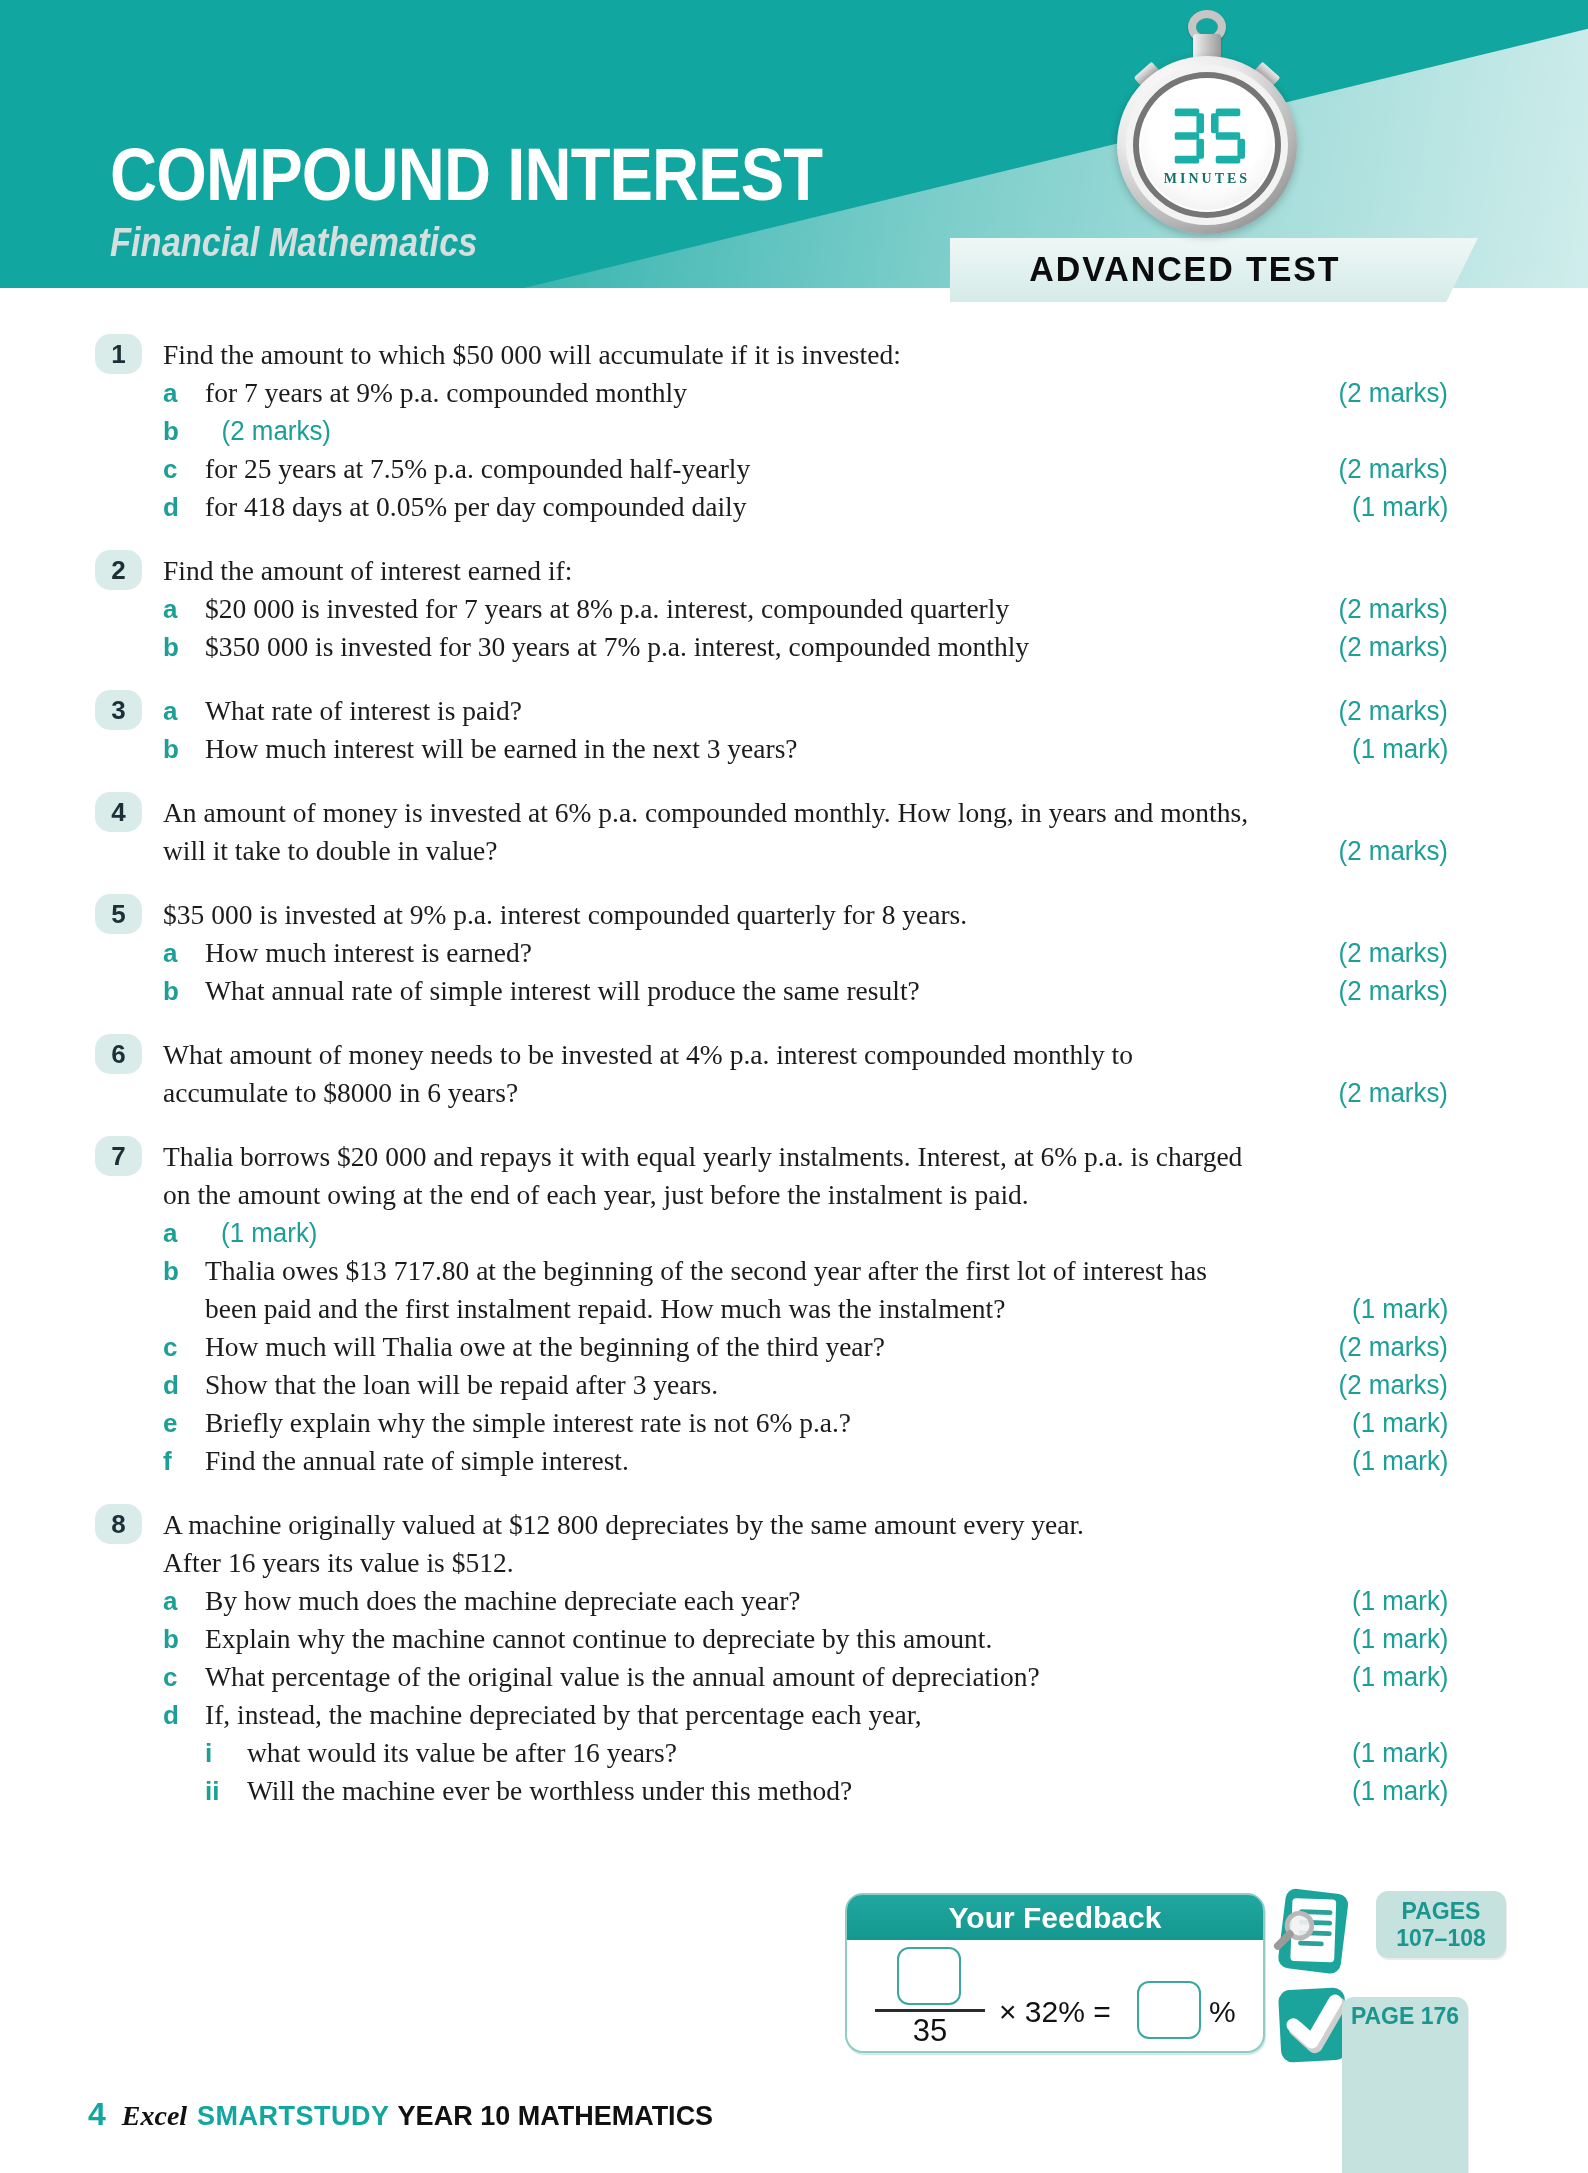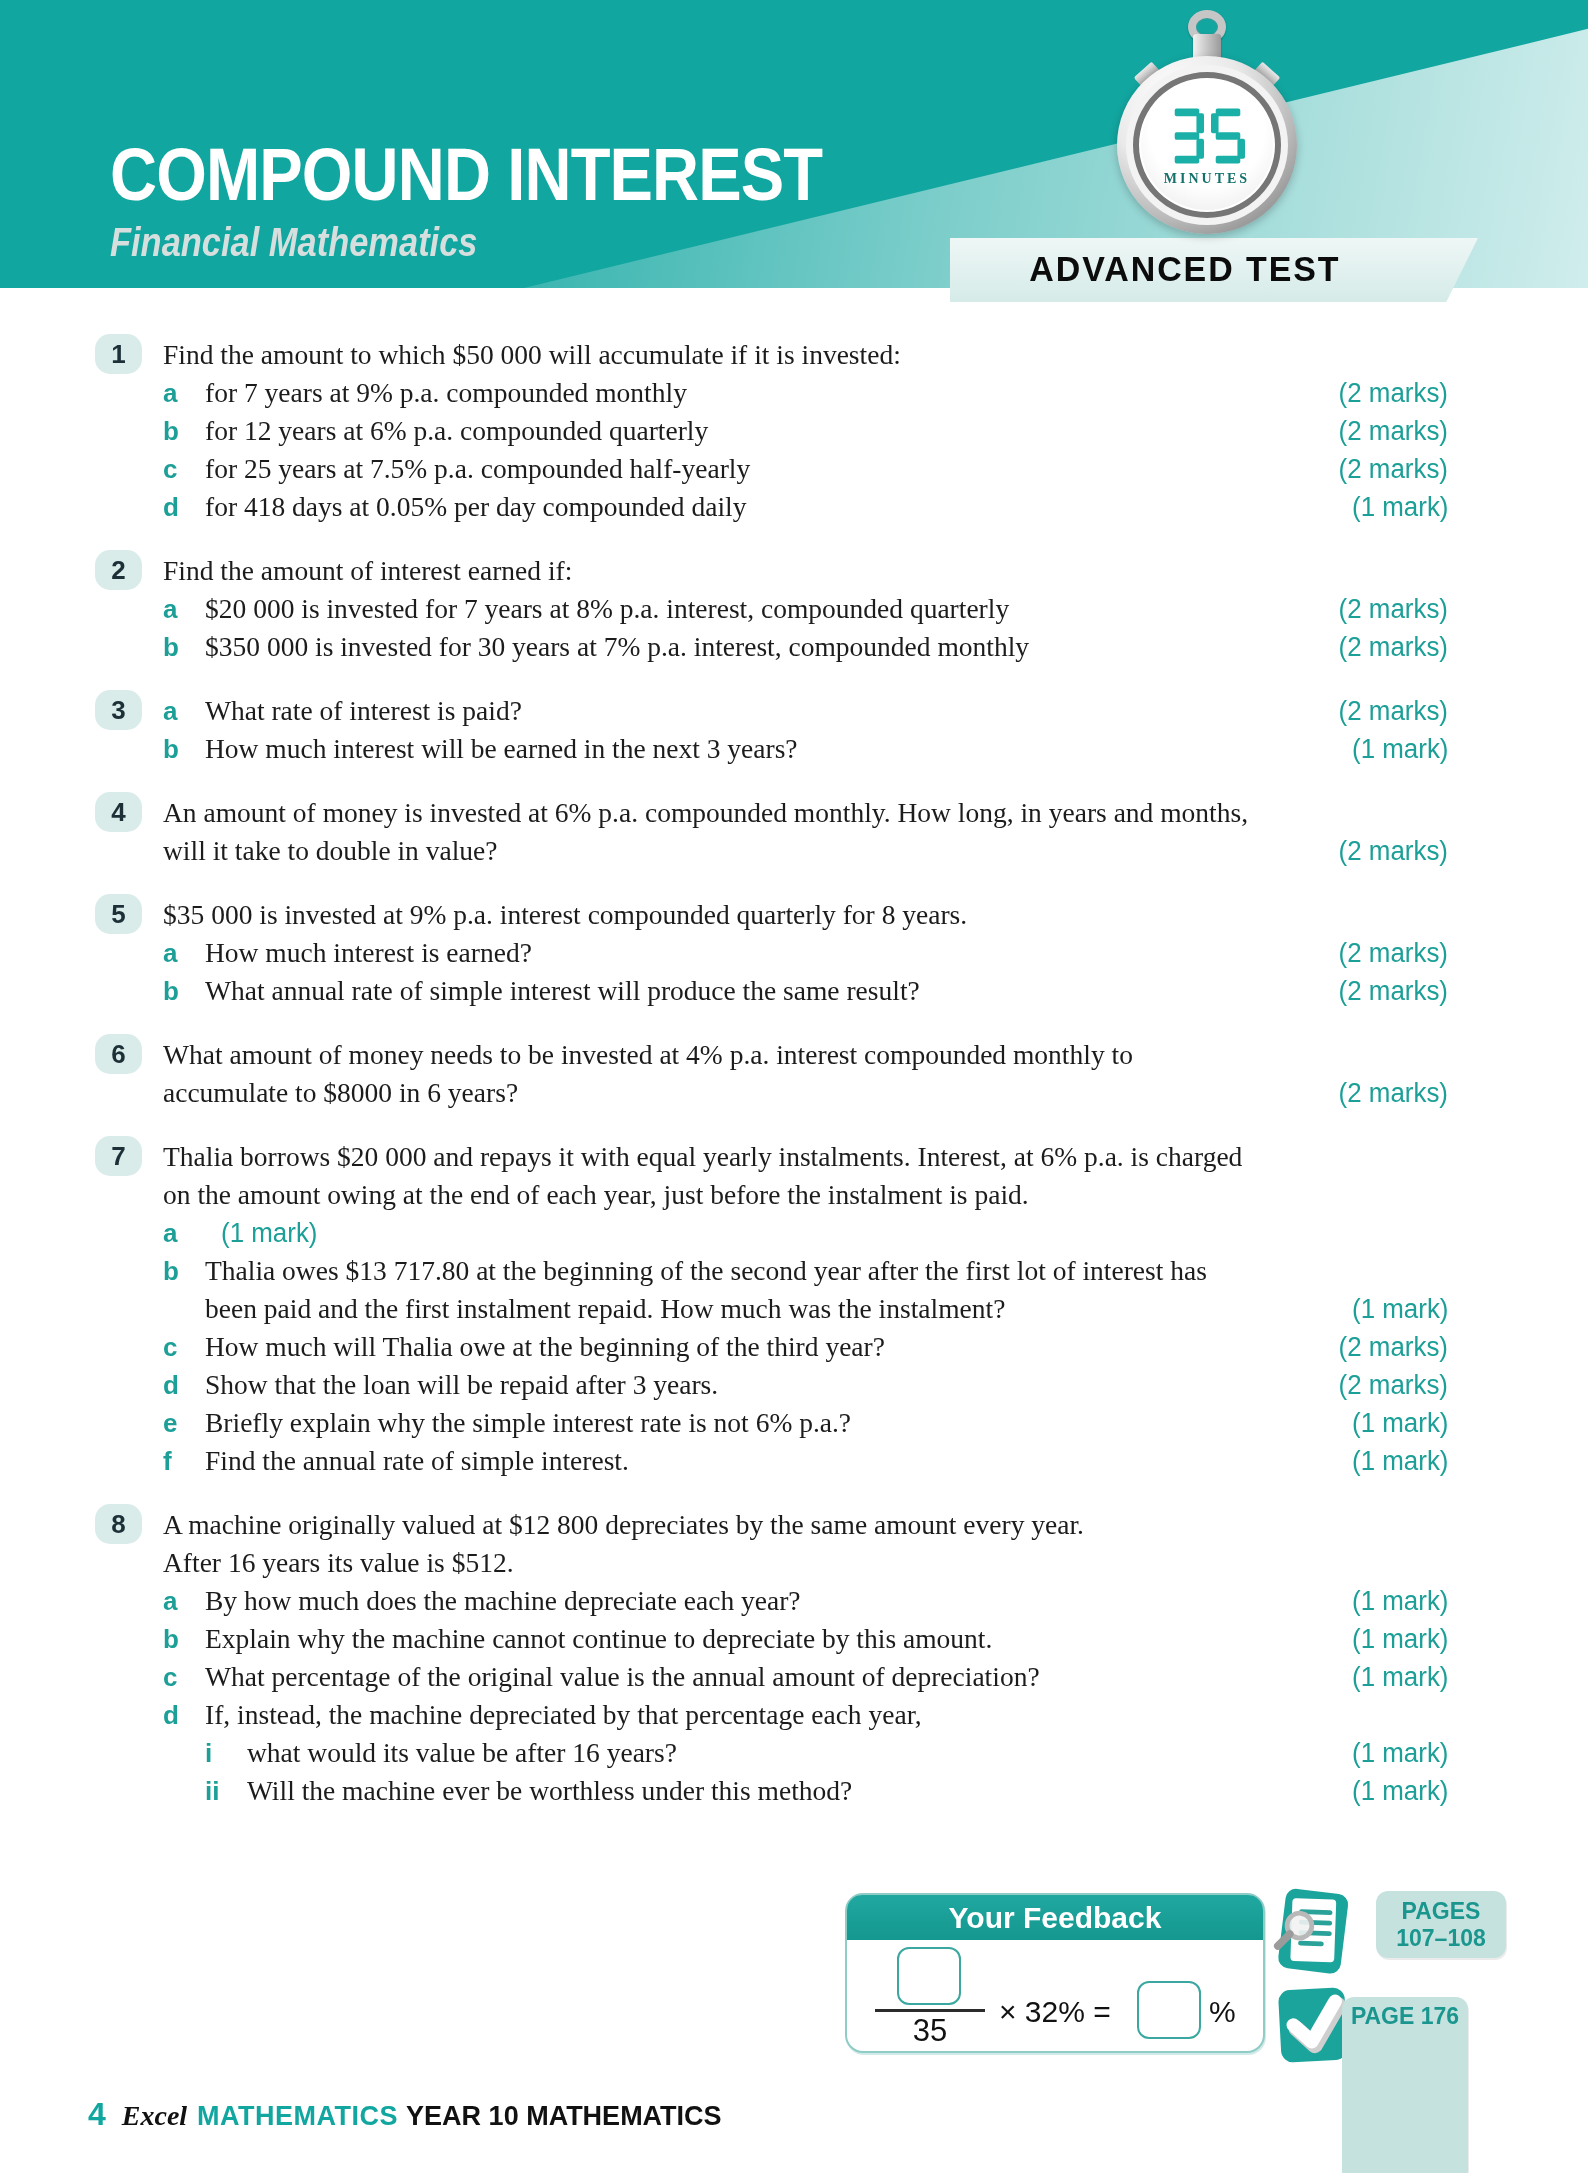--- a/index.html
+++ b/index.html
@@ -167,21 +167,20 @@
         <div class="qrow level0">
           <span class="ptext">Find the amount to which $50 000 will accumulate if it is invested:</span>
         </div>
         <div class="qrow level1">
           <span class="plabel">a</span>
           <span class="ptext">for 7 years at 9% p.a. compounded monthly</span>
           <span class="pmarks">(2 marks)</span>
         </div>
         <div class="qrow level1">
           <span class="plabel">b</span>
-          <span class="ptext">for 12 years at 6% p.a. compounded quarterly</span>
           <span class="pmarks">(2 marks)</span>
         </div>
         <div class="qrow level1">
           <span class="plabel">c</span>
           <span class="ptext">for 25 years at 7.5% p.a. compounded half-yearly</span>
           <span class="pmarks">(2 marks)</span>
         </div>
         <div class="qrow level1">
           <span class="plabel">d</span>
           <span class="ptext">for 418 days at 0.05% per day compounded daily</span>
@@ -363,17 +362,17 @@
       </svg>
     </div>
     <div class="ref-label page">
       <div>PAGE 176</div>
     </div>
   </div>
 
   <div class="footer">
     <span class="ft-num">4</span>
     <span class="ft-brand">Excel</span>
-    <span class="ft-series">MATHEMATICS</span>
+    <span class="ft-series">SMARTSTUDY</span>
     <span class="ft-book">YEAR 10 MATHEMATICS</span>
   </div>
 
 </div>
 
 </body></html>

